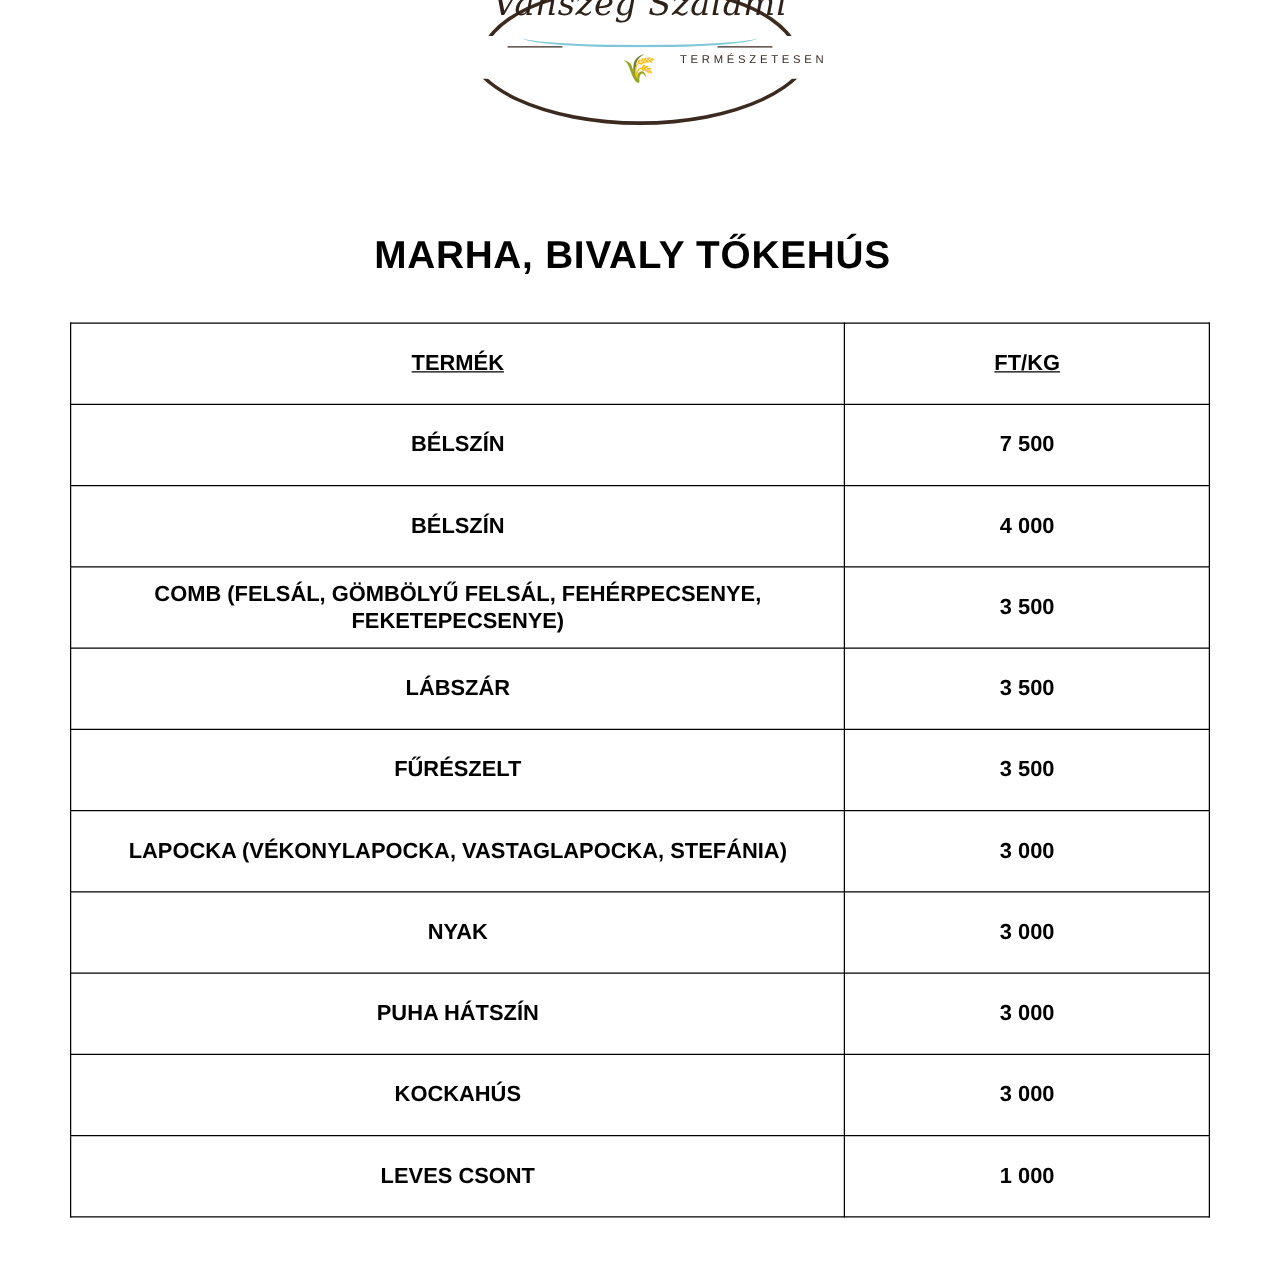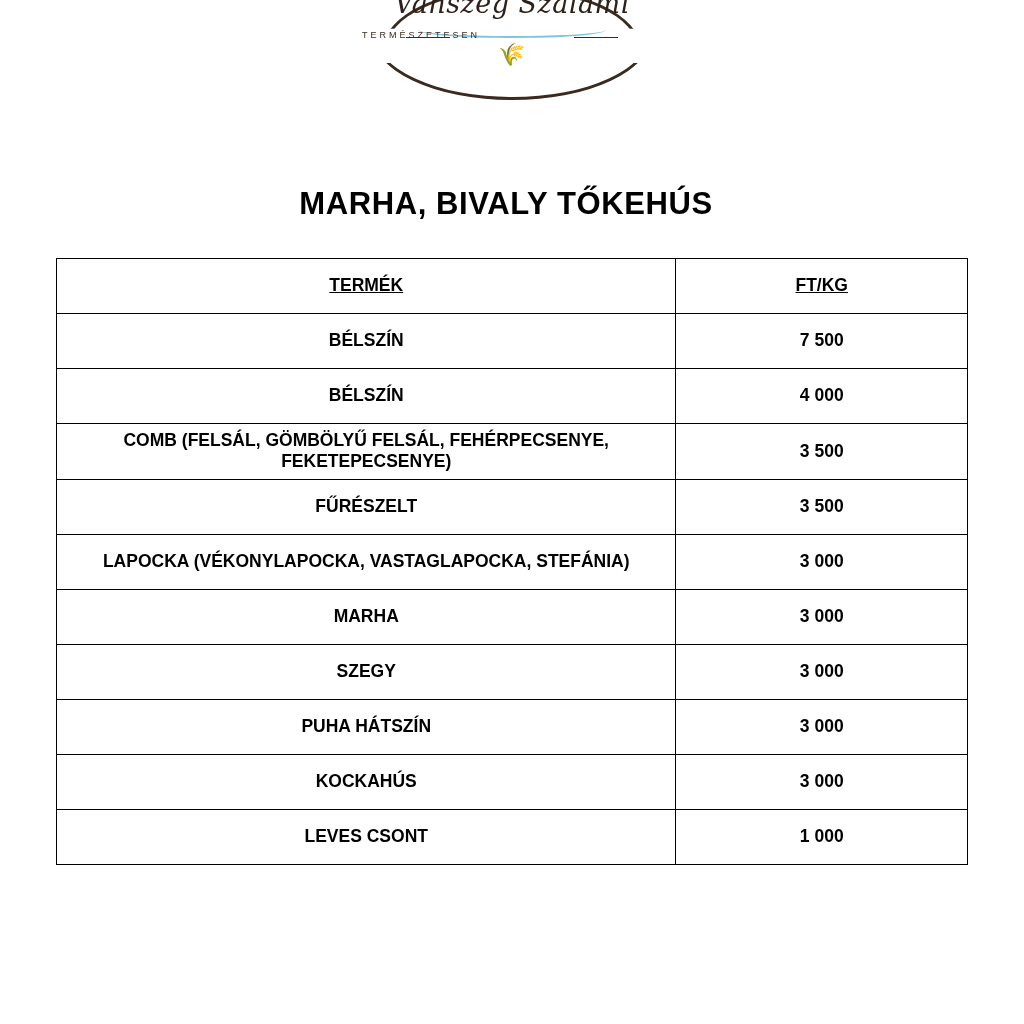--- a/index.html
+++ b/index.html
@@ -70,24 +70,24 @@
     position: absolute;
     top: 40px;
     left: 56px;
     width: 188px;
     height: 14px;
     border-bottom: 2px solid #7fc6d8;
     border-radius: 0 0 60% 60%;
   }
   .logo-sub {
     position: absolute;
-    top: 48px;
+    top: 60px;
     left: 0;
     width: 300px;
-    text-align: left;
+    text-align: right;
     font-family: "Liberation Sans", sans-serif;
     font-size: 9px;
     letter-spacing: 3px;
     color: #3b2a20;
   }
   .logo-rule-left, .logo-rule-right {
     position: absolute;
     top: 55px;
     height: 1px;
     background: #3b2a20;
@@ -128,21 +128,21 @@
   }
   table.price-table td,
   table.price-table th {
     border: 1px solid #000000;
     text-align: center;
     vertical-align: middle;
     font-size: 17.5px;
     font-weight: bold;
     padding: 6px 8px;
     line-height: 1.22;
-    height: 55px;
+    height: 65px;
     box-sizing: border-box;
   }
   table.price-table th {
     text-decoration: underline;
   }
   col.c-product { width: 68%; }
   col.c-price { width: 32%; }
   .cell-multiline { line-height: 1.28; }
 </style>
 </head>
@@ -182,33 +182,33 @@
       </tr>
       <tr>
         <td>BÉLSZÍN</td>
         <td>4 000</td>
       </tr>
       <tr>
         <td class="cell-multiline">COMB (FELSÁL, GÖMBÖLYŰ FELSÁL, FEHÉRPECSENYE, FEKETEPECSENYE)</td>
         <td>3 500</td>
       </tr>
       <tr>
+        <td>LÁBSZÁR</td>
+        <td>3 500</td>
+      </tr>
+      <tr>
         <td>FŰRÉSZELT</td>
         <td>3 500</td>
       </tr>
       <tr>
         <td>LAPOCKA (VÉKONYLAPOCKA, VASTAGLAPOCKA, STEFÁNIA)</td>
         <td>3 000</td>
       </tr>
       <tr>
-        <td>MARHA</td>
-        <td>3 000</td>
-      </tr>
-      <tr>
-        <td>SZEGY</td>
+        <td>NYAK</td>
         <td>3 000</td>
       </tr>
       <tr>
         <td>PUHA HÁTSZÍN</td>
         <td>3 000</td>
       </tr>
       <tr>
         <td>KOCKAHÚS</td>
         <td>3 000</td>
       </tr>

